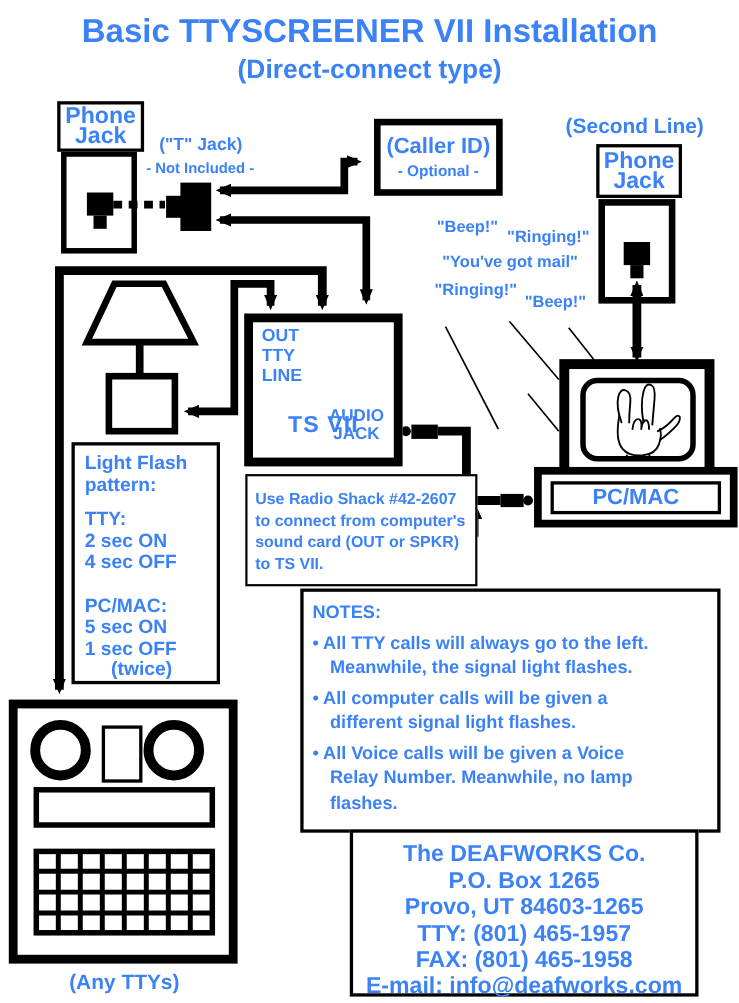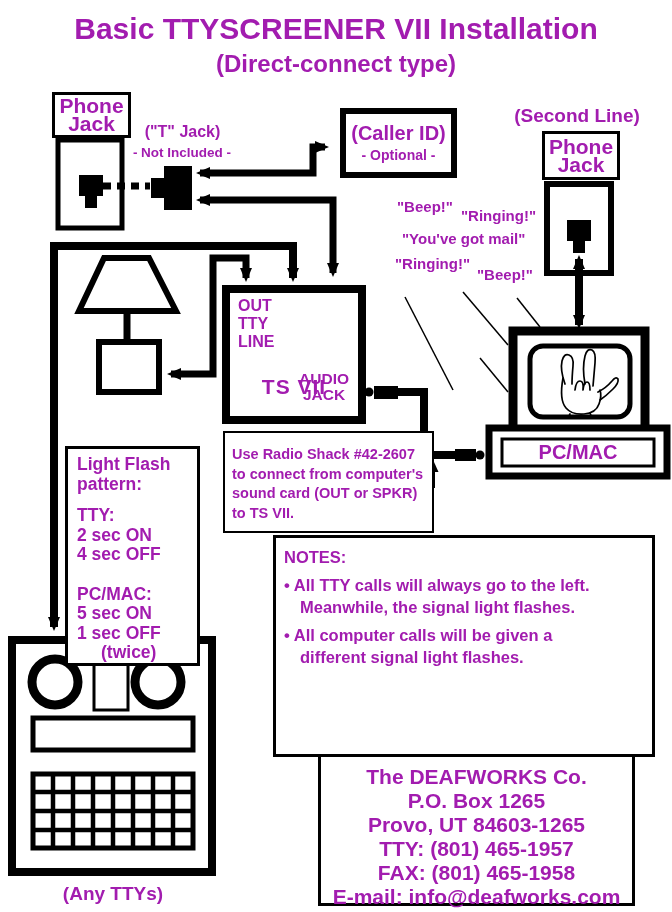--- a/index.html
+++ b/index.html
@@ -1,17 +1,17 @@
 <!DOCTYPE html>
 <html><head>
 <meta charset="utf-8">
 <style>
   html,body{margin:0;padding:0;background:#fff;}
   .stage{position:relative;width:672px;height:912px;background:#fff;overflow:hidden;
-         font-family:"Liberation Sans",sans-serif;font-weight:bold;color:#a21caf;}
+         font-family:"Liberation Sans",sans-serif;font-weight:bold;color:#3b82f6;}
   .abs{position:absolute;}
   .pre{white-space:pre-line;}
   svg{position:absolute;left:0;top:0;}
   .labelbox{background:#fff;border:3px solid #000;display:flex;align-items:center;justify-content:center;
             font-size:21px;line-height:18px;text-align:center;}
   .title{left:0;top:12px;width:672px;font-size:30px;text-align:center;}
   .subtitle{left:0;top:50px;width:672px;font-size:24px;text-align:center;}
   .tjack-label{left:125px;top:123px;width:115px;font-size:16px;text-align:center;}
   .notincl{left:113px;top:145px;width:138px;font-size:13.5px;text-align:center;}
   .callerid{left:340px;top:108px;width:117px;height:70px;background:#fff;border:6px solid #000;box-sizing:border-box;}
@@ -19,21 +19,21 @@
   .callerid .n{margin-top:2px;font-size:14px;text-align:center;}
   .secondline{left:497px;top:105px;width:160px;font-size:19px;text-align:center;}
   .pj1{left:52px;top:92px;width:73px;height:40px;}
   .pj2{left:542px;top:131px;width:72px;height:43px;}
   .quote{font-size:15px;}
   .tsvii{left:222px;top:285px;width:144px;height:139px;background:#fff;border:8px solid #000;box-sizing:border-box;}
   .ports{display:flex;justify-content:space-between;padding:4px 8px 0 8px;font-size:16px;flex-direction:column;}
   .tsname{margin-top:24px;text-align:center;font-size:21px;letter-spacing:1px;}
   .audiojack{position:absolute;right:9px;bottom:13px;font-size:15.5px;line-height:16px;text-align:center;}
   .lightflash{left:65px;top:402px;width:135px;height:220px;background:#fff;border:3px solid #000;box-sizing:border-box;
-              padding:6px 0 0 9px;font-size:17.5px;line-height:19.5px;margin-top:44px;}
+              padding:6px 0 0 9px;font-size:17.5px;line-height:19.5px;}
   .lf-tty{margin-top:12px;}
   .lf-pc{margin-top:20px;}
   .lf-twice{padding-left:24px;}
   .radioshack{left:203px;top:431px;width:211px;height:102px;background:#fff;border:2px solid #000;box-sizing:border-box;
               padding:12px 0 0 7px;font-size:14.5px;line-height:19.5px;margin-left:20px;}
   .notes{left:273px;top:535px;width:382px;height:222px;background:#fff;border:3px solid #000;box-sizing:border-box;
          padding:8px 4px 0 8px;font-size:16.5px;line-height:22.5px;}
   .notes .item{margin-top:5px;padding-left:16px;text-indent:-16px;}
   .contact{left:318px;top:754px;width:317px;height:152px;background:#fff;border:3px solid #000;box-sizing:border-box;
            padding-top:8px;font-size:21px;line-height:24px;text-align:center;}
@@ -197,20 +197,23 @@
 to TS VII.</div>
 
   <div class="abs pcmac-label">PC/MAC</div>
 
   <div class="abs notes">
     <div>NOTES:</div>
     <div class="item pre">• All TTY calls will always go to the left.
 Meanwhile, the signal light flashes.</div>
     <div class="item pre">• All computer calls will be given a
 different signal light flashes.</div>
+    <div class="item pre">• All Voice calls will be given a Voice
+Relay Number.  Meanwhile, no lamp
+flashes.</div>
   </div>
 
   <div class="abs contact pre">The DEAFWORKS Co.
 P.O. Box 1265
 Provo, UT  84603-1265
 TTY: (801) 465-1957
 FAX: (801) 465-1958
 E-mail: info@deafworks.com</div>
 
   <div class="abs anyttys">(Any TTYs)</div>

